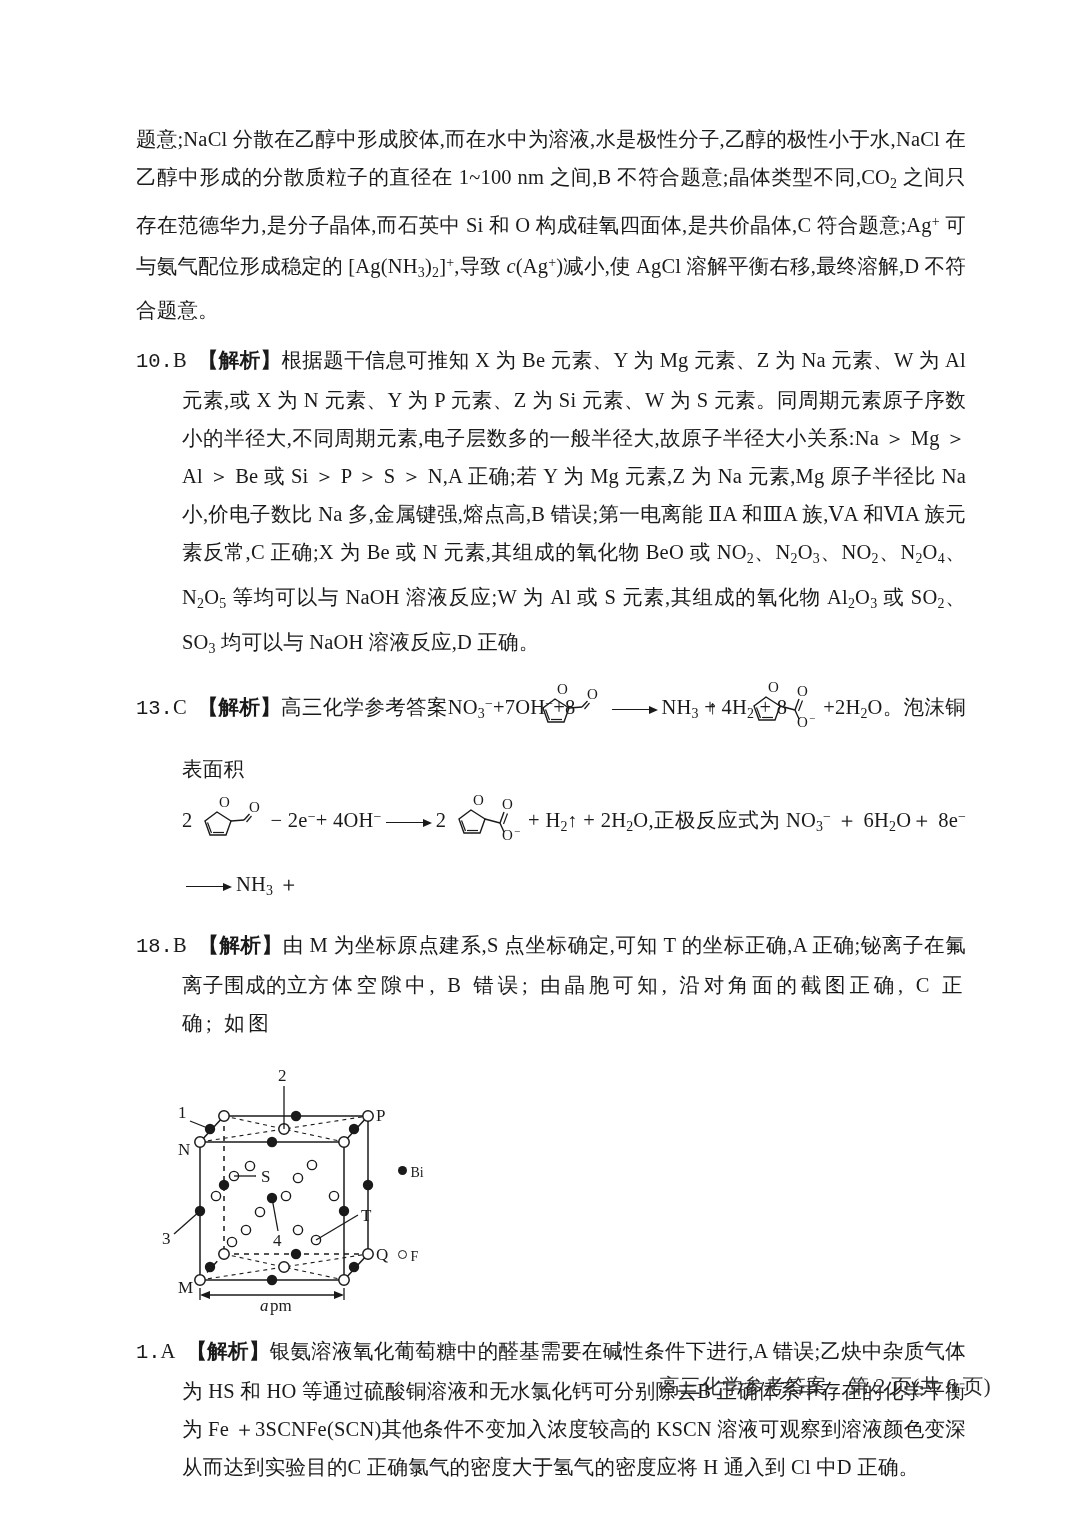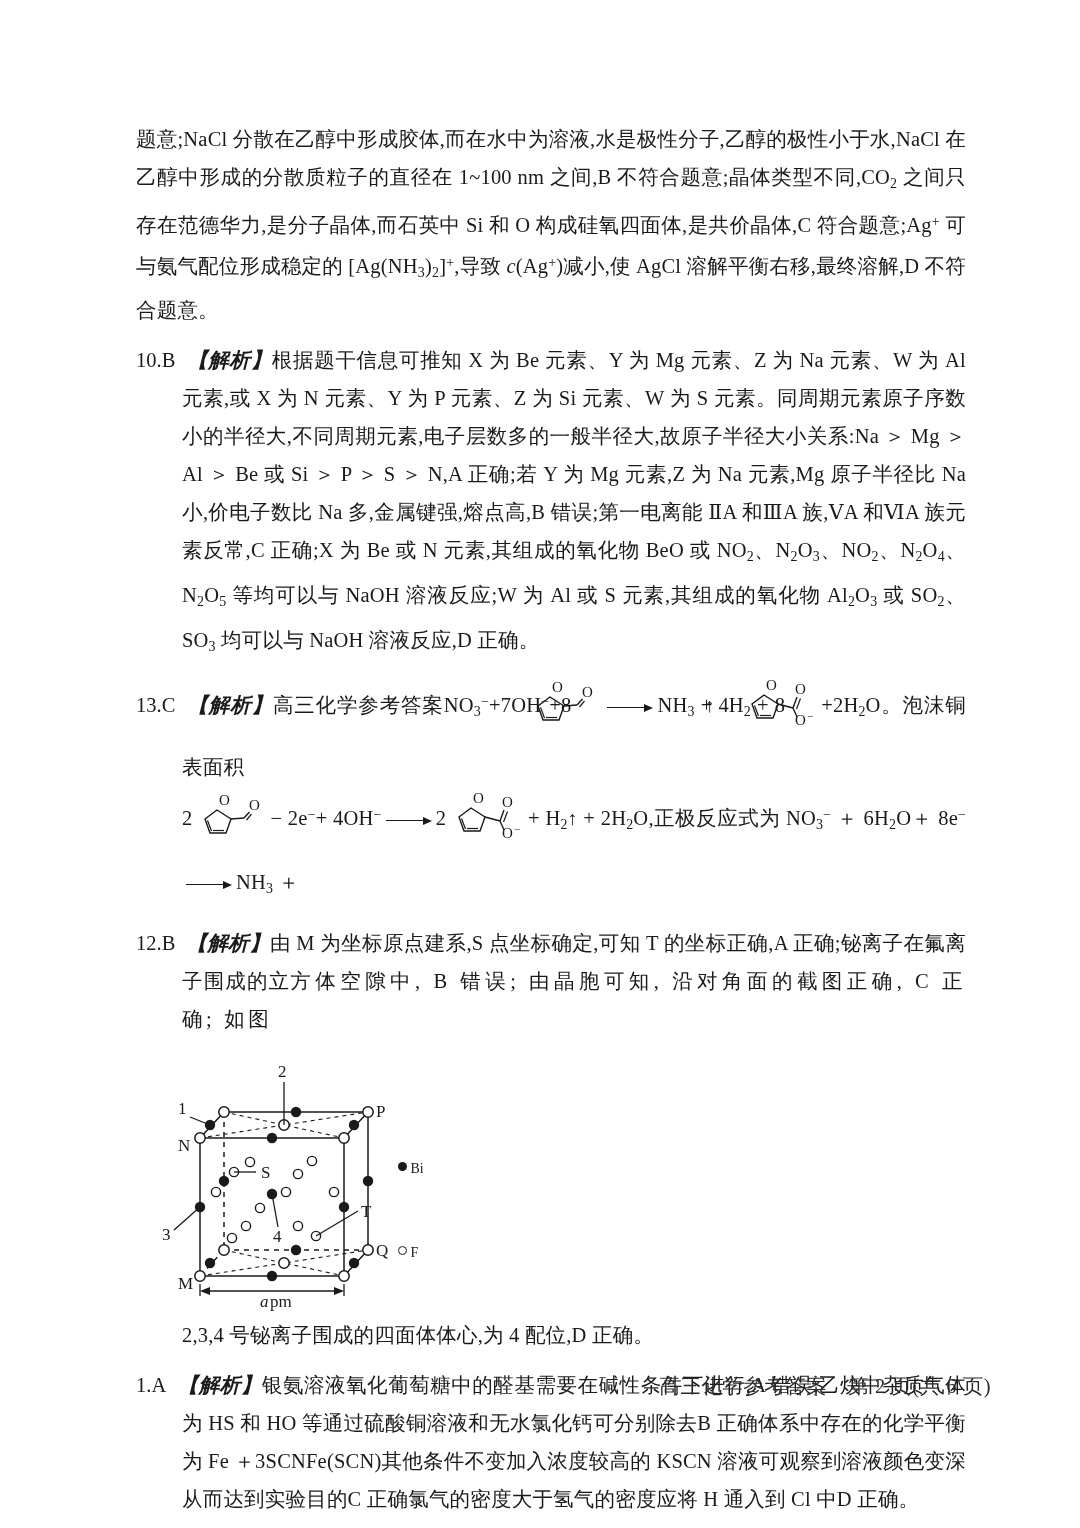--- a/index.html
+++ b/index.html
@@ -29,22 +29,22 @@
     line-height:38px;
     text-align:justify;
     text-justify:inter-character;
     letter-spacing:0.2px;
     margin:0 0 2px 0;
   }
   .hang {
     padding-left:46px;
     text-indent:-46px;
   }
-  .qno { letter-spacing:0; }
-  .jx { font-weight:bold; font-family:"Liberation Serif","DejaVu Serif",serif;font-style:italic; }
+  .qno { letter-spacing:0;font-family:Liberation Mono, monospace; }
+  .jx { font-weight:bold; font-family:"Liberation Serif","DejaVu Serif",serif; }
   .blk { margin-top:12px; }
   sub { font-size:0.68em; vertical-align:-0.28em; }
   sup { font-size:0.68em; vertical-align:0.42em; }
   .it { font-style:italic; }
   
   .radical { display:inline-block; position:relative; padding-left:11px; }
   .radical::before {
     content:"\221A";
     position:absolute; left:0; top:-1px;
     font-size:1.0em;
@@ -169,21 +169,21 @@
             <path d="M14.5,27.5 L18.5,38" fill="none" stroke="#1a1a1a" stroke-width="1.2"></path>
             <path d="M20,37.5 L31,37.5" fill="none" stroke="#1a1a1a" stroke-width="1.2"></path>
             <path d="M38,26 L53,30" fill="none" stroke="#1a1a1a" stroke-width="1.4"></path>
             <path d="M53,30 L57,19" fill="none" stroke="#1a1a1a" stroke-width="1.4"></path>
             <path d="M56.5,31 L60.5,20.5" fill="none" stroke="#1a1a1a" stroke-width="1.2"></path>
             <path d="M53,30 L57,39" fill="none" stroke="#1a1a1a" stroke-width="1.4"></path>
           </svg></span>+ H<sub>2</sub><span class="uparrow">↑</span> + 2H<sub>2</sub>O<span>,</span>正极反应式为 NO<sub>3</sub><sup>−</sup> ＋ 6H<sub>2</sub>O＋ 8e<sup>−</sup> <span class="rarrow"></span>NH<sub>3</sub> ＋
   </div>
 
   <div class="para hang blk" style="letter-spacing:0.3px;">
-    <span class="qno">12.</span><span>B</span>&nbsp;&nbsp;<span class="jx">【解析】</span>由 M 为坐标原点建系<span>,</span>S 点坐标确定<span>,</span>可知 T 的坐标正确<span>,</span>A 正确<span>;</span>铋离子在氟离子围成的立<span style="letter-spacing:3.6px;">方体空隙中<span>,</span> B 错误<span>;</span> 由晶胞可知<span>,</span> 沿对角面的截图正确<span>,</span> C 正确<span>;</span> 如图</span>
+    <span class="qno">18.</span><span>B</span>&nbsp;&nbsp;<span class="jx">【解析】</span>由 M 为坐标原点建系<span>,</span>S 点坐标确定<span>,</span>可知 T 的坐标正确<span>,</span>A 正确<span>;</span>铋离子在氟离子围成的立<span style="letter-spacing:3.6px;">方体空隙中<span>,</span> B 错误<span>;</span> 由晶胞可知<span>,</span> 沿对角面的截图正确<span>,</span> C 正确<span>;</span> 如图</span>
   </div>
 
   <div class="figwrap">
     <svg class="figsvg" width="270" height="268" viewBox="0 0 270 268">
       <g stroke="#1a1a1a" fill="none" stroke-width="1.5">
 
         <path d="M38,94 L38,232"></path>
         <path d="M182,94 L182,232"></path>
         <path d="M38,94 L182,94"></path>
         <path d="M38,232 L182,232"></path>
@@ -296,23 +296,20 @@
         <span>Bi</span>
       </div>
       <div style="white-space:nowrap;margin-top:50px;">
         <span style="display:inline-block;width:9px;height:9px;border-radius:50%;background:#fff;border:1.4px solid #1a1a1a;vertical-align:2px;box-sizing:border-box;"></span>
         <span>F</span>
       </div>
     </div>
 
   </div>
 
-  <div class="para" style="padding-left:46px;">
-    2<span>,</span>3<span>,</span>4 号铋离子围成的四面体体心<span>,</span>为 4 配位<span>,</span>D 正确。
-  </div>
 
   <div class="para hang blk">
     <span class="qno">1.</span><span>A</span>&nbsp;&nbsp;<span class="jx">【解析】</span>银氨溶液氧化葡萄糖中的醛基需要在碱性条件下进行<span>,</span>A 错误<span>;</span>乙炔中杂质气体为 HS 和 HO 等通过硫酸铜溶液和无水氯化钙可分别除去B 正确体系中存在的化学平衡为 Fe ＋3SCNFe(SCN)其他条件不变加入浓度较高的 KSCN 溶液可观察到溶液颜色变深从而达到实验目的C 正确氯气的密度大于氢气的密度应将 H 通入到 Cl 中D 正确。
   </div>
 
  </div>
 
  <div class="footer">高三化学参考答案　第 2 页(共 6 页)</div>
 </div>
 

